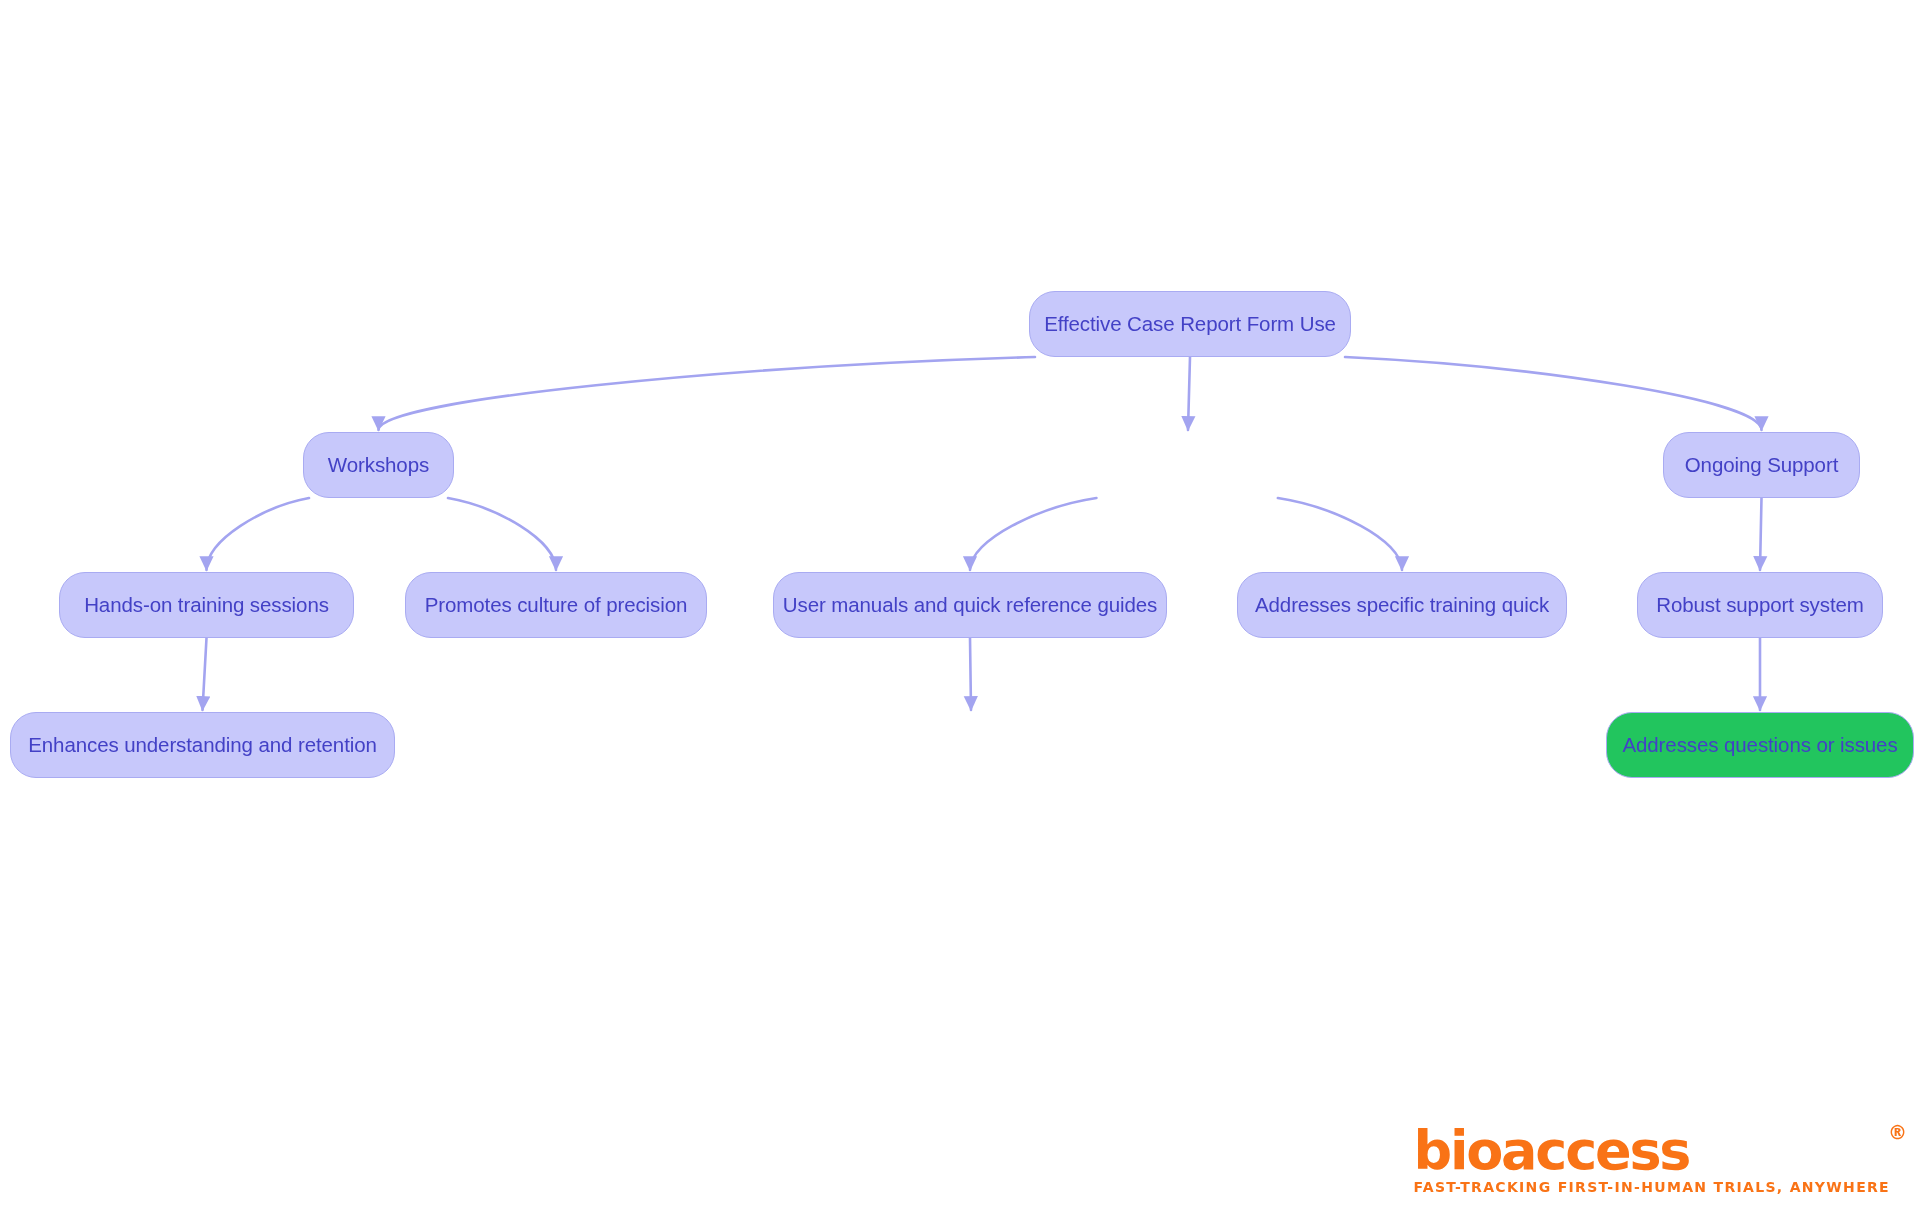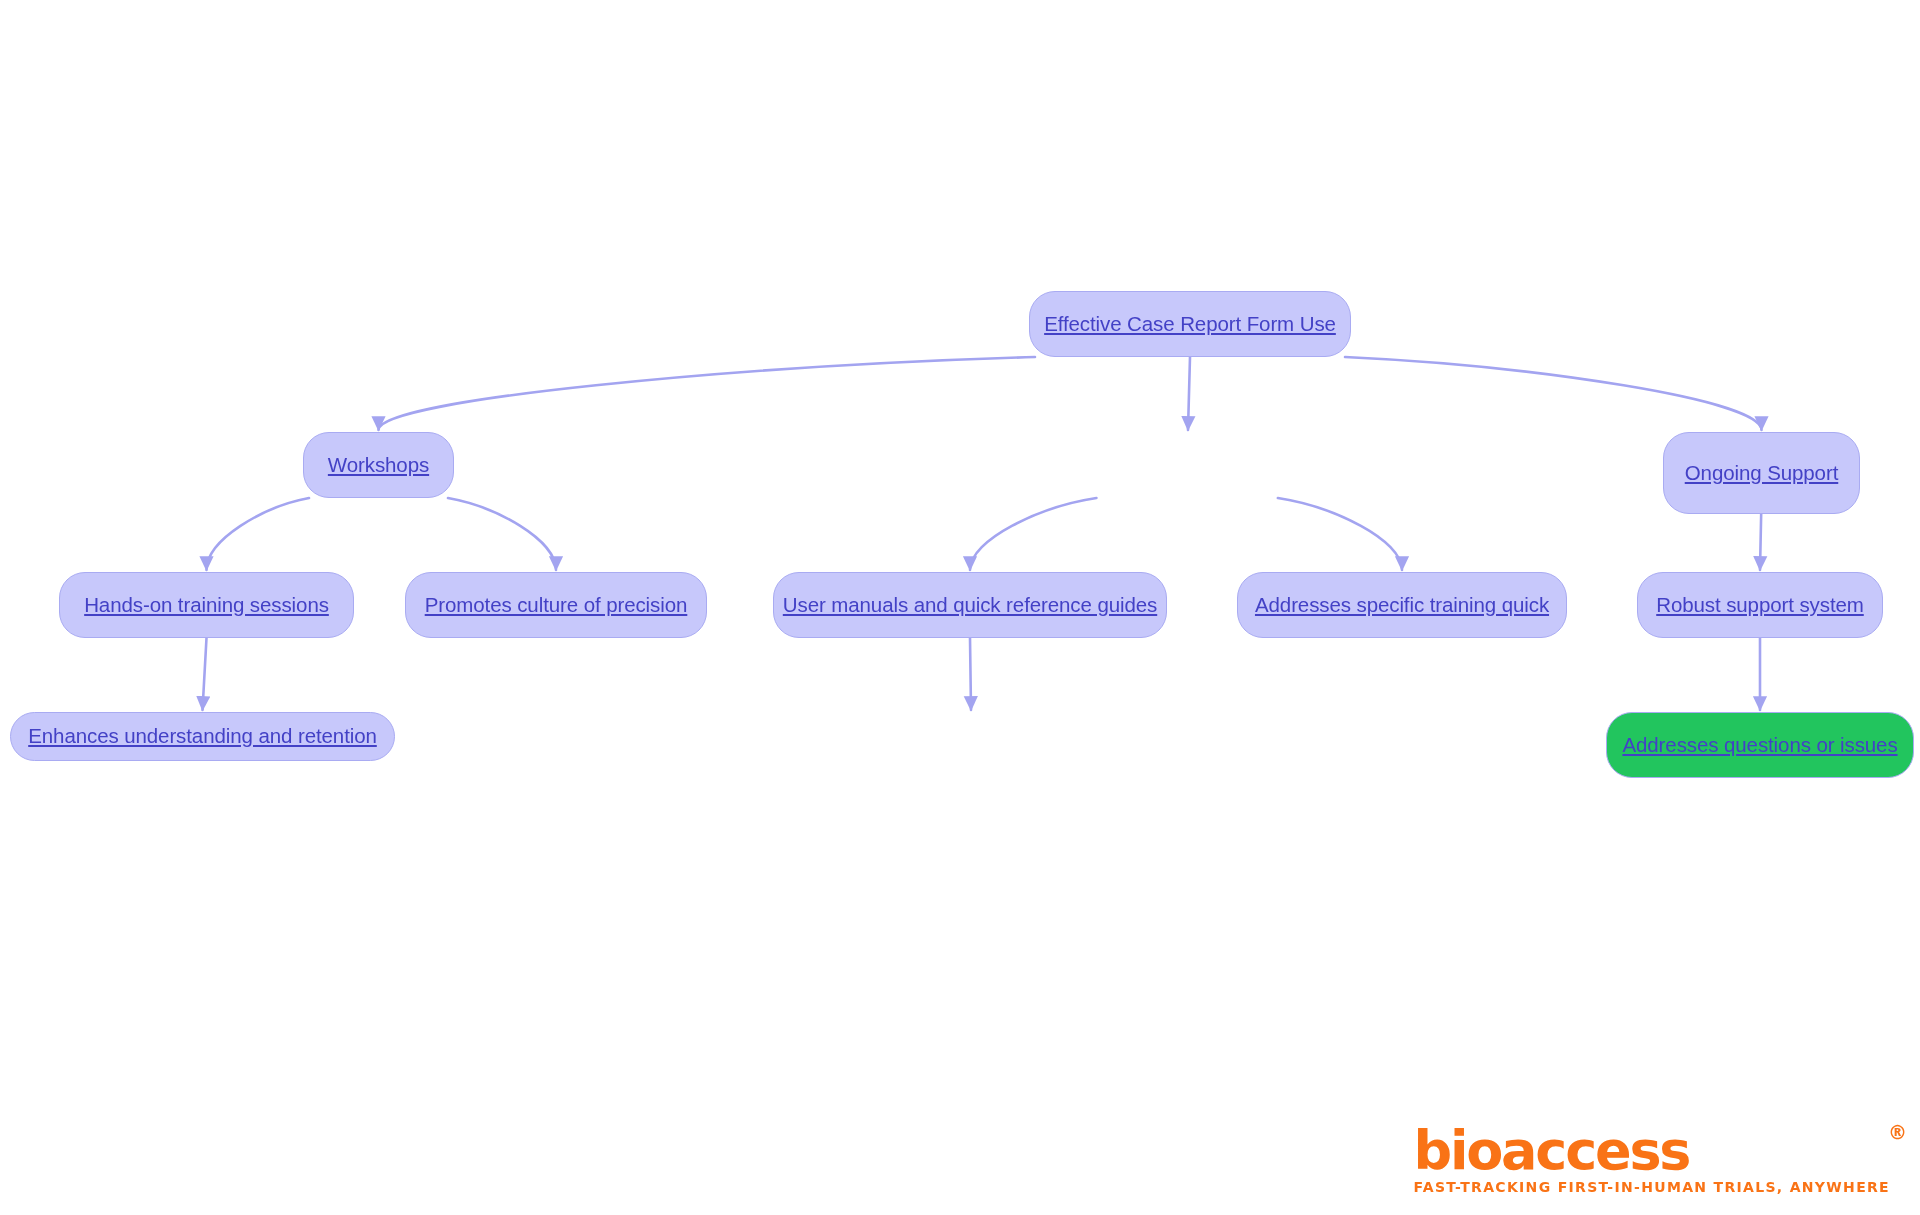--- a/index.html
+++ b/index.html
@@ -58,21 +58,20 @@
     letter-spacing: -0.1px;
     line-height: 1.2;
     white-space: nowrap;
     padding: 0 14px;
     cursor: default;
   }
 
   .node-label {
     display: block;
     text-align: right;
-    text-decoration: underline;
   }
 
   
   #logo {
     position: absolute;
     right: 30px;
     bottom: 20px;
     z-index: 3;
     text-align: left;
     user-select: none;
@@ -133,39 +132,39 @@
       </g>
   </svg>
 
   <div id="node-layer">
       <div class="node" style="left: 1029px; top: 291px; width: 322px; height: 66px; background: rgb(199, 200, 251); border-color: rgb(169, 171, 242); color: rgb(67, 65, 198);">
         <span class="node-label">Effective Case Report Form Use</span>
       </div>
       <div class="node" style="left: 303px; top: 432px; width: 151px; height: 66px; background: rgb(199, 200, 251); border-color: rgb(169, 171, 242); color: rgb(67, 65, 198);">
         <span class="node-label">Workshops</span>
       </div>
-      <div class="node" style="left: 1663px; top: 432px; width: 197px; height: 82px; background: rgb(199, 200, 251); border-color: rgb(169, 171, 242); color: rgb(67, 65, 198);">
+      <div class="node" style="left: 1663px; top: 432px; width: 197px; height: 66px; background: rgb(199, 200, 251); border-color: rgb(169, 171, 242); color: rgb(67, 65, 198);">
         <span class="node-label">Ongoing Support</span>
       </div>
       <div class="node" style="left: 405px; top: 572px; width: 302px; height: 66px; background: rgb(199, 200, 251); border-color: rgb(169, 171, 242); color: rgb(67, 65, 198);">
         <span class="node-label">Promotes culture of precision</span>
       </div>
       <div class="node" style="left: 59px; top: 572px; width: 295px; height: 66px; background: rgb(199, 200, 251); border-color: rgb(169, 171, 242); color: rgb(67, 65, 198);">
         <span class="node-label">Hands-on training sessions</span>
       </div>
       <div class="node" style="left: 773px; top: 572px; width: 394px; height: 66px; background: rgb(199, 200, 251); border-color: rgb(169, 171, 242); color: rgb(67, 65, 198);">
         <span class="node-label">User manuals and quick reference guides</span>
       </div>
       <div class="node" style="left: 1237px; top: 572px; width: 330px; height: 66px; background: rgb(199, 200, 251); border-color: rgb(169, 171, 242); color: rgb(67, 65, 198);">
         <span class="node-label">Addresses specific training quick</span>
       </div>
       <div class="node" style="left: 1637px; top: 572px; width: 246px; height: 66px; background: rgb(199, 200, 251); border-color: rgb(169, 171, 242); color: rgb(67, 65, 198);">
         <span class="node-label">Robust support system</span>
       </div>
-      <div class="node" style="left: 10px; top: 712px; width: 385px; height: 49px; background: rgb(199, 200, 251); border-color: rgb(169, 171, 242); color: rgb(67, 65, 198);">
+      <div class="node" style="left: 10px; top: 712px; width: 385px; height: 66px; background: rgb(199, 200, 251); border-color: rgb(169, 171, 242); color: rgb(67, 65, 198);">
         <span class="node-label">Enhances understanding and retention</span>
       </div>
       <div class="node" style="left: 1606px; top: 712px; width: 308px; height: 66px; background: #22c55e; border-color: rgb(169, 171, 242); color: rgb(67, 65, 198);">
         <span class="node-label">Addresses questions or issues</span>
       </div>
     </div>
 
   <div id="logo">
     <span id="logo-wordmark">
       <span>bioaccess</span><span id="logo-reg">®</span>

